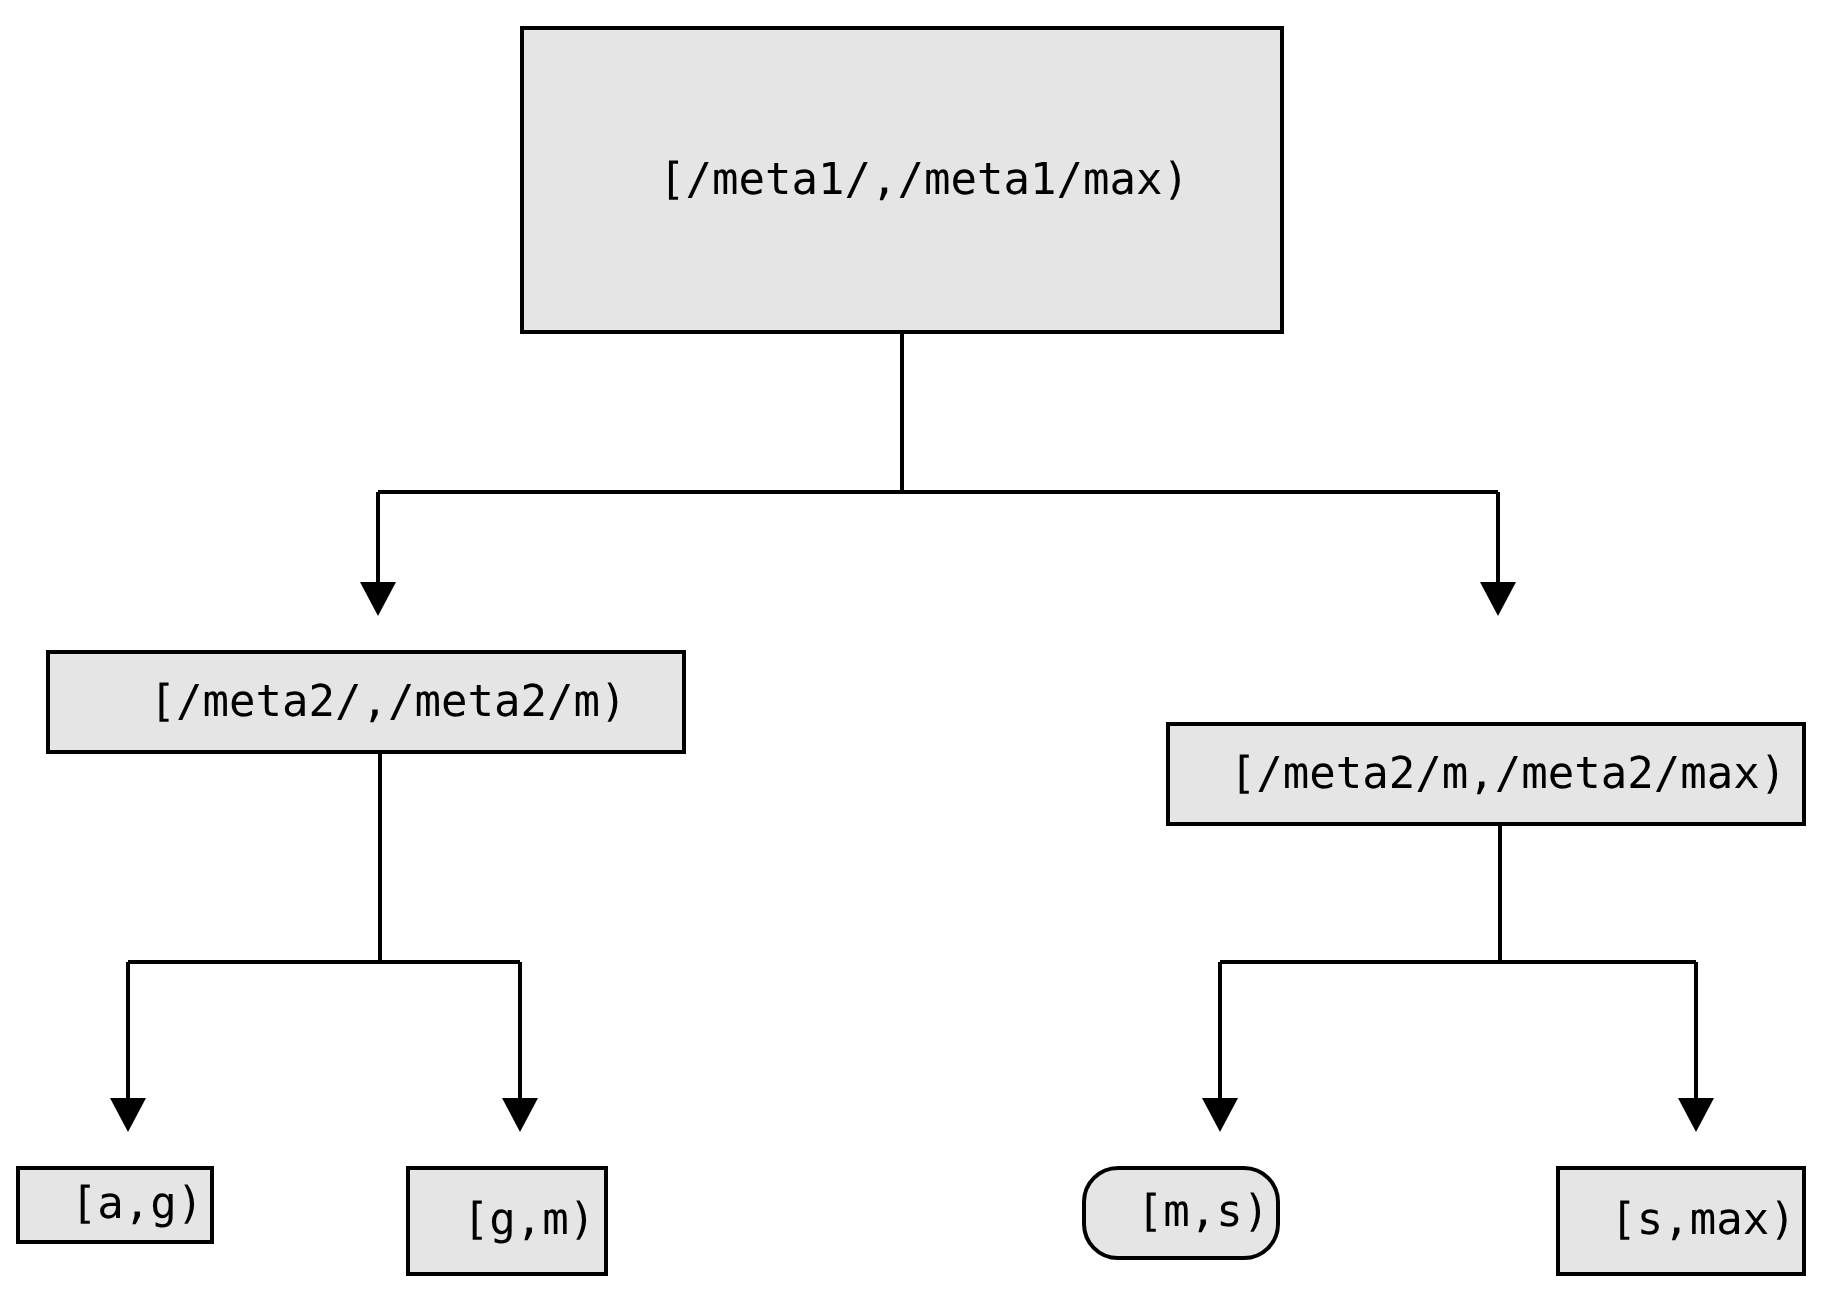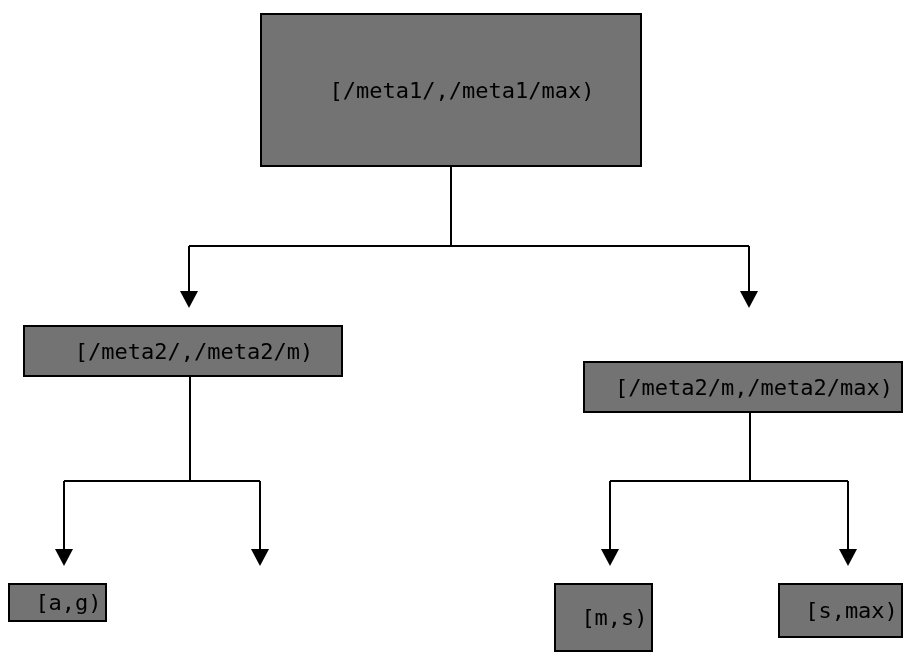--- a/index.html
+++ b/index.html
@@ -29,35 +29,35 @@
     stroke-width: 2;
   }
   .arrowhead {
     fill: #000000;
     stroke: none;
   }
   .node {
     position: absolute;
     box-sizing: border-box;
     border: 2px solid #000000;
-    background: #737373;
+    background: #e5e5e5;
     color: #000000;
     display: flex;
     align-items: center;
     justify-content: center;
     font-size: 22px;
     white-space: nowrap;
     padding-left: 22px;
   }
   .node-root  { left: 260px; top: 13px;  width: 382px; height: 154px; }
   .node-left  { left: 23px;  top: 325px; width: 320px; height: 52px; }
   .node-right { left: 583px; top: 325px; width: 320px; height: 52px; margin-top: 36px; }
   .node-leaf-ag   { left: 8px;   top: 583px; width: 99px;  height: 39px; }
   .node-leaf-gm   { left: 203px; top: 583px; width: 101px; height: 55px; }
-  .node-leaf-ms   { left: 554px; top: 583px; width: 99px;  height: 69px; }
+  .node-leaf-ms   { left: 541px; top: 583px; width: 99px;  height: 47px; border-radius: 18px; }
   .node-leaf-smax { left: 778px; top: 583px; width: 125px; height: 55px; }
 </style>
 </head>
 <body>
 
 <div class="diagram">
 
   <svg class="connectors" viewBox="0 0 912 652" xmlns="http://www.w3.org/2000/svg">
 
     <path class="edge" d="M451 167 V246 M189 246 H749 M189 246 V292 M749 246 V292"></path>
@@ -74,18 +74,19 @@
   </svg>
 
   <div class="node node-root">[/meta1/,/meta1/max)</div>
 
   <div class="node node-left">[/meta2/,/meta2/m)</div>
 
   <div class="node node-right">[/meta2/m,/meta2/max)</div>
 
   <div class="node node-leaf-ag">[a,g)</div>
 
+  <div class="node node-leaf-gm">[g,m)</div>
 
   <div class="node node-leaf-ms">[m,s)</div>
 
   <div class="node node-leaf-smax">[s,max)</div>
 
 </div>
 
 </body></html>

